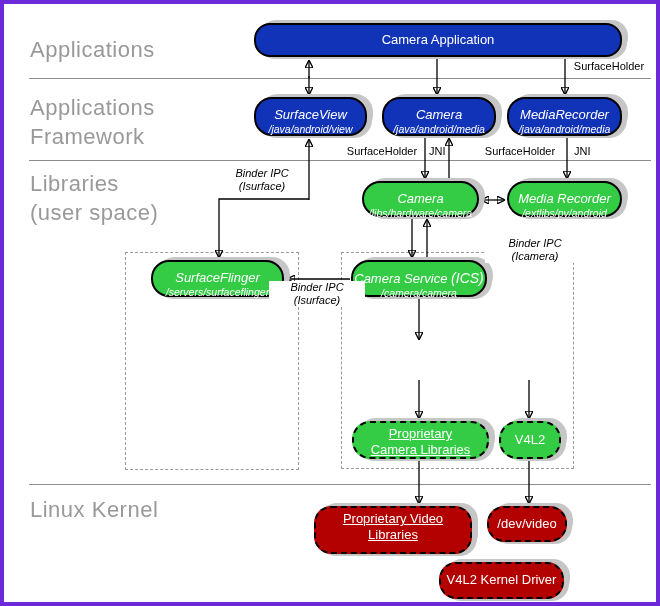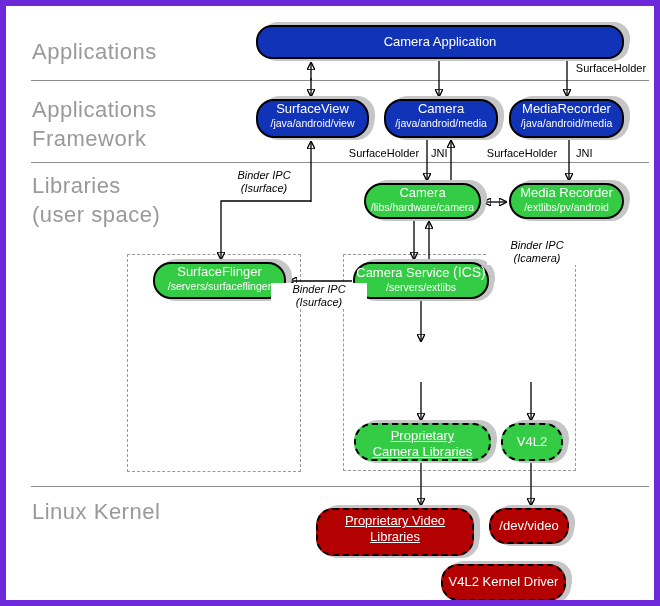--- a/index.html
+++ b/index.html
@@ -1,34 +1,34 @@
 <!DOCTYPE html>
 <html><head>
 <meta charset="utf-8">
 <style>
   html,body{margin:0;padding:0;background:#fff;}
   .stage{
     position:relative;width:660px;height:606px;box-sizing:border-box;
-    border:6px solid #6d28d9;background:#fff;overflow:hidden;
+    border:4px solid #6d28d9;background:#fff;overflow:hidden;
     font-family:"Liberation Sans","DejaVu Sans",sans-serif;
   }
   .layer-label{
     position:absolute;color:#999;font-size:22px;line-height:29px;
     white-space:pre-line;letter-spacing:.5px;
   }
   .divider{position:absolute;left:25px;right:5px;height:0;border-top:1px solid #8c8c8c;}
   .group-dashed{position:absolute;border:1px dashed #9a9a9a;background:transparent;}
   .node{
     position:absolute;box-sizing:border-box;color:#fff;text-align:center;
     border:2px solid #000;border-radius:18px;
     box-shadow:6px -3px 0 0 #c6c6c6, 5px 2px 0 0 #c6c6c6;
   }
   .node .t{font-size:13px;line-height:16px;}
   .node .p{font-size:10.5px;line-height:12px;}
-  .node.two{padding-top:0;}
+  .node.two{padding-top:8px;font-style:italic;}
   .blue{background:#1133b8;}
   .green{background:#33cc44;}
   .red{background:#b30000;}
   .dashedb{border-style:dashed;}
   .ics{font-size:14px;text-align:right;}
   .wrap2{font-size:13px;line-height:16px;padding:3px 10px 0 10px;text-decoration:underline;}
   .edge-label{position:absolute;color:#000;font-size:11px;line-height:13px;white-space:pre-line;}
   .ta-r{text-align:center;}
   .ta-c{text-align:center;font-style:italic;}
   .bg-w{background:#fff;}
@@ -110,21 +110,21 @@
   <div class="node green two" style="left:503px;top:177px;width:115px;height:36px">
     <div class="t">Media Recorder</div>
     <div class="p">/extlibs/pv/android</div>
   </div>
   <div class="node green two" style="left:147px;top:256px;width:133px;height:37px">
     <div class="t">SurfaceFlinger</div>
     <div class="p">/servers/surfaceflinger</div>
   </div>
   <div class="node green two" style="left:347px;top:256px;width:136px;height:37px">
     <div class="t"><span>Camera Service</span> <span class="ics">(ICS)</span></div>
-    <div class="p">/servers/extlibs</div>
+    <div class="p">/camera/camera</div>
   </div>
   <div class="node green dashedb" style="left:348px;top:417px;width:137px;height:38px">
     <div class="wrap2">Proprietary Camera Libraries</div>
   </div>
   <div class="node green dashedb" style="left:495px;top:417px;width:62px;height:38px">
     <div class="t" style="line-height:33px">V4L2</div>
   </div>
 
   <div class="node red dashedb" style="left:310px;top:502px;width:158px;height:48px;border-radius:17px">
     <div class="wrap2">Proprietary Video Libraries</div>

